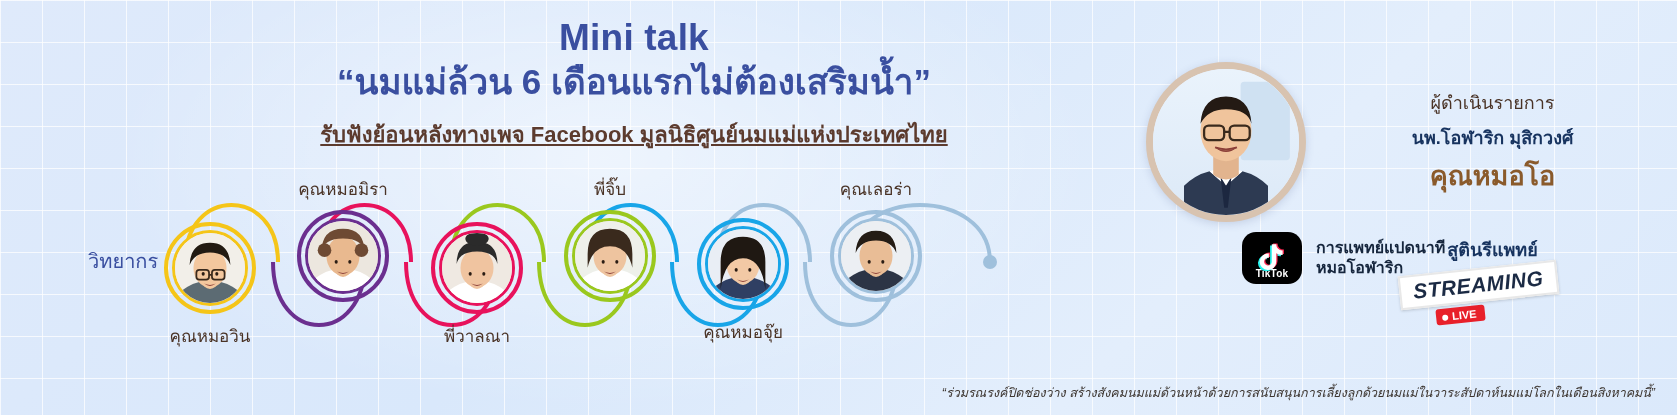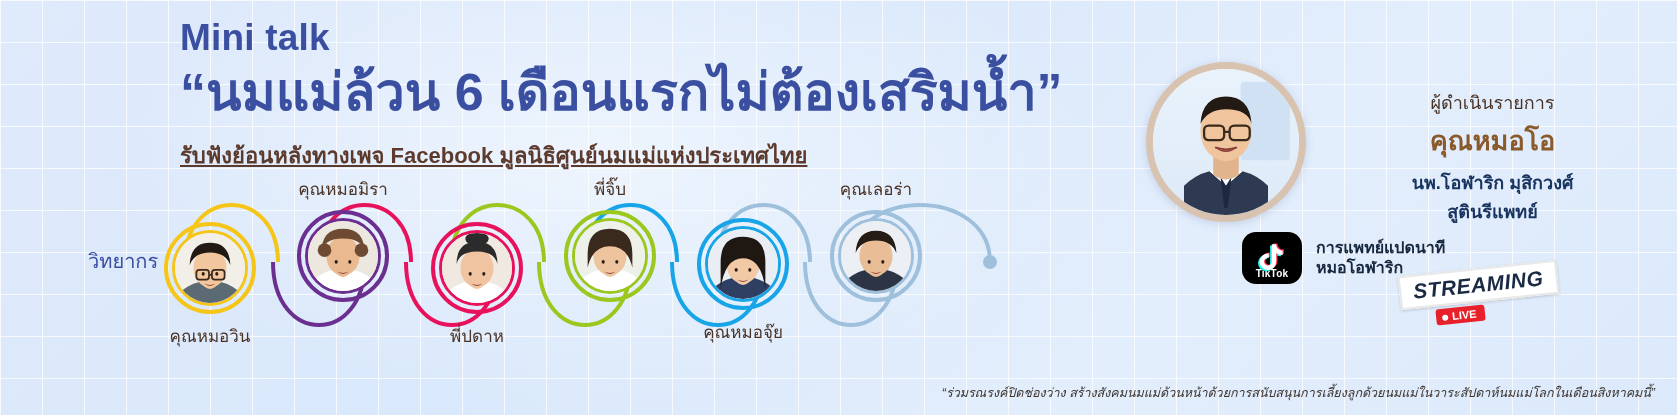--- a/index.html
+++ b/index.html
@@ -20,29 +20,30 @@
   
   #sheen {
     position:absolute; inset:0;
     background: radial-gradient(ellipse 700px 360px at 36% 38%, rgba(255,255,255,0.55), rgba(255,255,255,0) 70%);
     pointer-events:none;
   }
 
   
   #headline {
     position: absolute;
-    left: 180px; top: 18px; width: 940px;
+    left: 164px; top: 18px; width: 940px;
+    text-align: center;
     z-index: 6;
   }
   #title-main {
     font-size: 37px; font-weight: bold; color: #3a4fa0;
     letter-spacing: .2px; line-height: 1.1;
   }
   #title-quote {
-    font-size: 52px; font-weight: bold; color: #3a4fa0;
+    font-size: 35px; font-weight: bold; color: #3a4fa0;
     line-height: 1.22; margin-top: 2px; white-space: nowrap;
   }
   #subtitle {
     font-size: 22px; font-weight: bold; color: #5c3b2e;
     margin-top: 14px; white-space: nowrap; text-decoration: underline;
   }
 
   
   #timeline { position: absolute; left: 0; top: 170px; width: 1120px; height: 190px; z-index: 5; }
   #timeline svg { position: absolute; left: 0; top: 0; }
@@ -82,21 +83,21 @@
     box-shadow: 0 2px 8px rgba(60,80,130,.18);
   }
   #host-portrait .face { position:absolute; inset:0; }
   #host-text {
     position: absolute; left: 1320px; top: 88px; width: 345px;
     text-align: center; z-index: 6;
   }
   #host-role { font-size: 18px; color: #4a3326; }
   #host-name { font-size: 27px; font-weight: bold; color: #8a5a2b; margin-top: 2px; }
   #host-fullname { font-size: 18px; font-weight: bold; color: #17335f; margin-top: 6px; }
-  #host-specialty { font-size: 18px; font-weight: bold; color: #17335f; }
+  #host-specialty { font-size: 18px; font-weight: bold; color: #17335f; margin-top: 38px; }
 
   
   #tiktok-row {
     position: absolute; left: 1218px; top: 232px; z-index: 6;
     display: flex; align-items: center; gap: 14px;
   }
   #tiktok-logo {
     width: 60px; height: 52px; border-radius: 14px; background: #000;
     position: relative; display:flex; align-items:flex-end; justify-content:center;margin-left:24px;
   }
@@ -226,21 +227,21 @@
     <g fill="#2b2b2b">
                 <path d="M15 32 Q15 9 36 9 Q57 9 57 32 Q54 19 36 19 Q18 19 15 32 Z"></path>
                 <ellipse cx="36" cy="6" rx="12" ry="7"></ellipse>
               </g>
 
     <ellipse cx="29" cy="42" rx="1.6" ry="2" fill="#2b1d14"></ellipse>
     <ellipse cx="43" cy="42" rx="1.6" ry="2" fill="#2b1d14"></ellipse>
     <path d="M30 52 Q36 57 42 52 Q36 55 30 52 Z" fill="#8b3f38"></path>
   </svg></div>
         </div>
-        <div class="node-label below">พี่ปดาห</div>
+        <div class="node-label below">พี่วาลณา</div>
       </div>
       <div class="node" style="left: 564px; top: 210px;">
         <div class="ringwrap">
           <div class="ring-outer" style="border-color: rgb(154, 200, 30);"></div>
           <div class="ring-inner" style="border-color: rgb(154, 200, 30);"><svg viewBox="0 0 72 72" width="100%" height="100%">
     <rect width="72" height="72" fill="#eef0ea"></rect>
     <path d="M6 72 L6 60 Q18 50 36 48 Q54 50 66 60 L66 72 Z" fill="#ffffff"></path>
     <path d="M30 44 h12 v11 q-6 5 -12 0 z" fill="#eec49f"></path>
     <ellipse cx="36" cy="36" rx="17" ry="20" fill="#eec49f"></ellipse>
     <g fill="#3a2a1d">
@@ -319,22 +320,22 @@
       <rect x="84" y="62" width="22" height="16" rx="5" fill="none" stroke="#3a2a1d" stroke-width="2.5"></rect>
       <line x1="78" y1="69" x2="84" y2="69" stroke="#3a2a1d" stroke-width="2.5"></line>
 
       <path d="M68 86 Q80 96 92 86 Q80 92 68 86 Z" fill="#8b3f38"></path>
       <path d="M68 86 Q80 90 92 86" stroke="#8b3f38" stroke-width="2" fill="none"></path>
     </svg>
   </div>
 
   <div id="host-text">
     <div id="host-role">ผู้ดำเนินรายการ</div>
+    <div id="host-fullname">นพ.โอฬาริก มุสิกวงศ์</div>
     <div id="host-name">คุณหมอโอ</div>
-    <div id="host-fullname">นพ.โอฬาริก มุสิกวงศ์</div>
     <div id="host-specialty">สูตินรีแพทย์</div>
   </div>
 
   <div id="tiktok-row">
     <div id="tiktok-logo">
       <svg class="note" width="34" height="34" viewBox="0 0 32 32">
         <path d="M20 4h-4.2v16.4a3.6 3.6 0 1 1-2.8-3.5v-4.2a7.8 7.8 0 1 0 7 7.7V12.4A9.4 9.4 0 0 0 26 14V9.8A5.6 5.6 0 0 1 20 4z" fill="#25F4EE" transform="translate(-1.6,1.2)"></path>
         <path d="M20 4h-4.2v16.4a3.6 3.6 0 1 1-2.8-3.5v-4.2a7.8 7.8 0 1 0 7 7.7V12.4A9.4 9.4 0 0 0 26 14V9.8A5.6 5.6 0 0 1 20 4z" fill="#FE2C55" transform="translate(1.2,-0.8)"></path>
         <path d="M20 4h-4.2v16.4a3.6 3.6 0 1 1-2.8-3.5v-4.2a7.8 7.8 0 1 0 7 7.7V12.4A9.4 9.4 0 0 0 26 14V9.8A5.6 5.6 0 0 1 20 4z" fill="#ffffff"></path>
       </svg>

